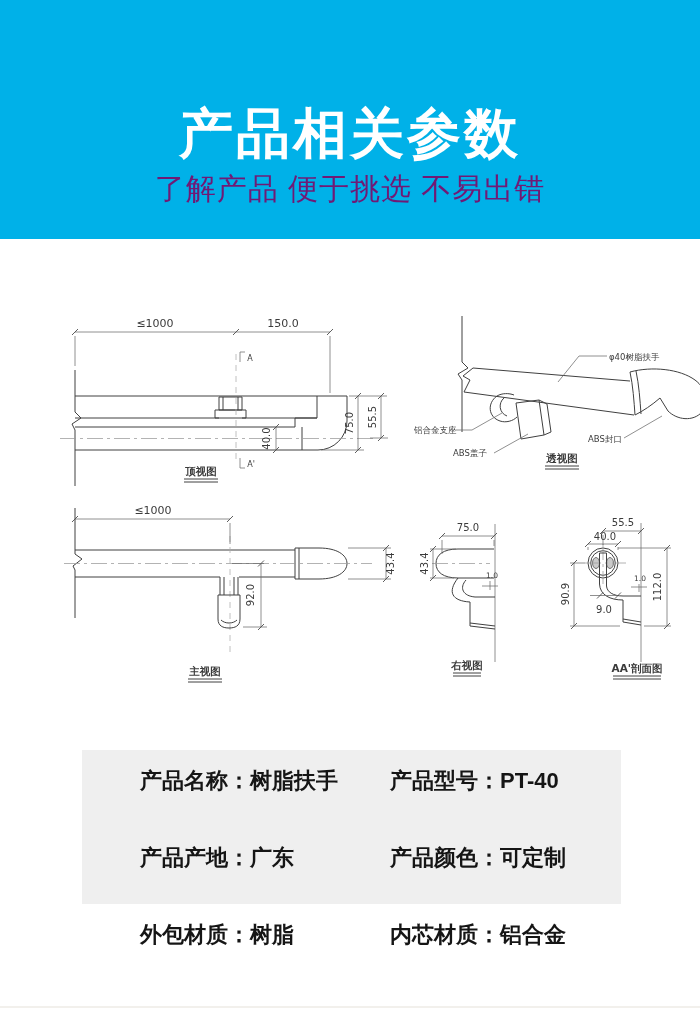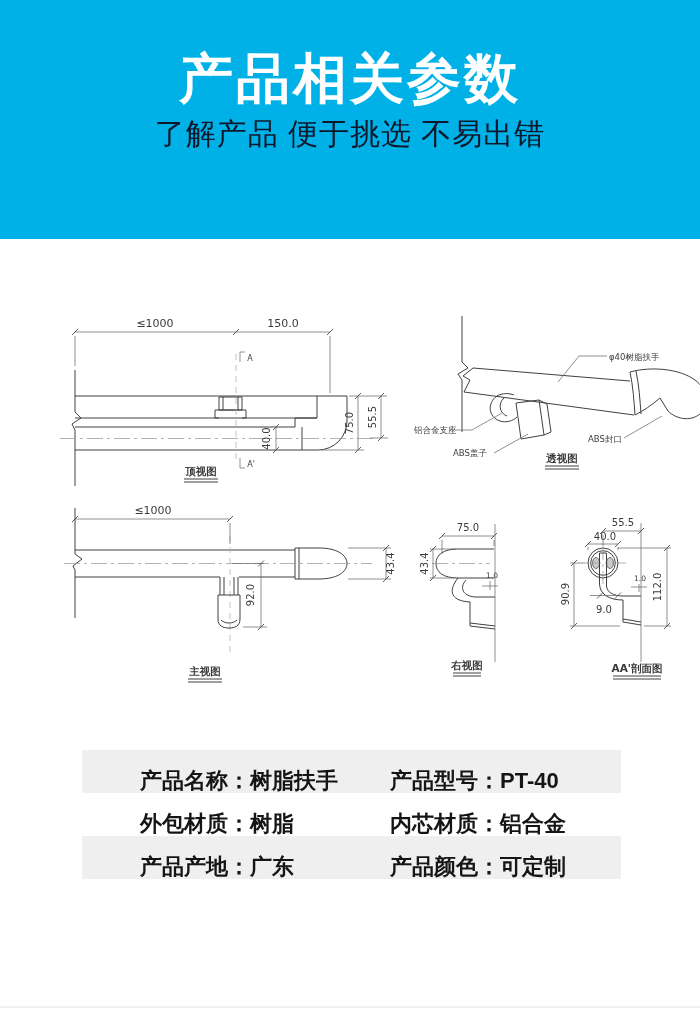--- a/index.html
+++ b/index.html
@@ -1,44 +1,44 @@
 <!DOCTYPE html>
 <html><head>
 <meta charset="utf-8">
 <style>
   html,body{margin:0;padding:0;}
   body{font-family:"Liberation Sans",sans-serif;background:#ffffff;}
   .page{position:relative;width:700px;height:1011px;background:#ffffff;overflow:hidden;}
 
   
   .header{position:absolute;left:0;top:0;width:700px;height:239px;background:#00b1e8;
-          display:flex;flex-direction:column;align-items:center;box-sizing:border-box;padding-top:51px;}
+          display:flex;flex-direction:column;align-items:center;box-sizing:border-box;padding-top:106px;}
   .header-title{color:#ffffff;font-size:54px;font-weight:800;letter-spacing:3px;line-height:1;}
-  .header-subtitle{color:#0f172a;font-size:30px;font-weight:500;letter-spacing:1px;margin-top:14px;line-height:1;}
+  .header-subtitle{color:#701a75;font-size:30px;font-weight:500;letter-spacing:1px;margin-top:14px;line-height:1;}
 
   
   .drawing{position:absolute;margin-left:40px;}
   svg{display:block;}
   .g-line{stroke:#404040;stroke-width:1;fill:none;stroke-linejoin:round;}
   .g-thin{stroke:#6b6b6b;stroke-width:.75;fill:none;}
   .g-center{stroke:#9a9a9a;stroke-width:.75;fill:none;stroke-dasharray:16 4 3 4;}
   .g-dash{stroke:#ababab;stroke-width:.75;fill:none;stroke-dasharray:6 5;}
   .g-tick{stroke:#4d4d4d;stroke-width:.9;}
   .g-hatch{fill:#8a8a8a;fill-opacity:.45;stroke:#404040;stroke-width:.7;}
   text{fill:#3b3b3b;font-family:"DejaVu Sans",sans-serif;}
   .t-dim{font-size:10px;}
   .t-dim-lg{font-size:11px;}
   .t-dim-sm{font-size:7.5px;}
   .t-callout{font-size:8.5px;}
   .t-marker{font-size:8px;}
   .t-viewlabel{font-size:10.5px;font-weight:bold;text-anchor:middle;}
 
   
   .spec-table{position:absolute;left:82px;top:750px;width:539px;}
-  .spec-row{position:relative;height:43px;line-height:61px;font-size:22px;font-weight:600;color:#151515;}
+  .spec-row{position:relative;height:77px;line-height:61px;font-size:22px;font-weight:600;color:#151515;}
   .spec-row.alt{background:#efefef;}
   .cell-left{position:absolute;left:58px;}
   .cell-right{position:absolute;left:308px;text-align:center;}
 
   .footer-strip{position:absolute;left:0;top:1006px;width:700px;height:2px;background:#f2f0ec;}
 </style>
 </head>
 <body>
 
 <div class="page">
@@ -223,25 +223,25 @@
       <text class="t-viewlabel" x="77" y="172">AA'剖面图</text>
       <path class="g-line" d="M53,176 H101 M53,179 H101"></path>
     </svg>
   </div>
 
   <div class="spec-table">
     <div class="spec-row alt">
       <span class="cell-left">产品名称：树脂扶手</span>
       <span class="cell-right">产品型号：PT-40</span>
     </div>
+    <div class="spec-row alt">
+      <span class="cell-left">产品产地：广东</span>
+      <span class="cell-right">产品颜色：可定制</span>
+    </div>
     <div class="spec-row">
       <span class="cell-left">外包材质：树脂</span>
       <span class="cell-right">内芯材质：铝合金</span>
     </div>
-    <div class="spec-row alt">
-      <span class="cell-left">产品产地：广东</span>
-      <span class="cell-right">产品颜色：可定制</span>
-    </div>
   </div>
 
   <div class="footer-strip"></div>
 
 </div>
 
 </body></html>

